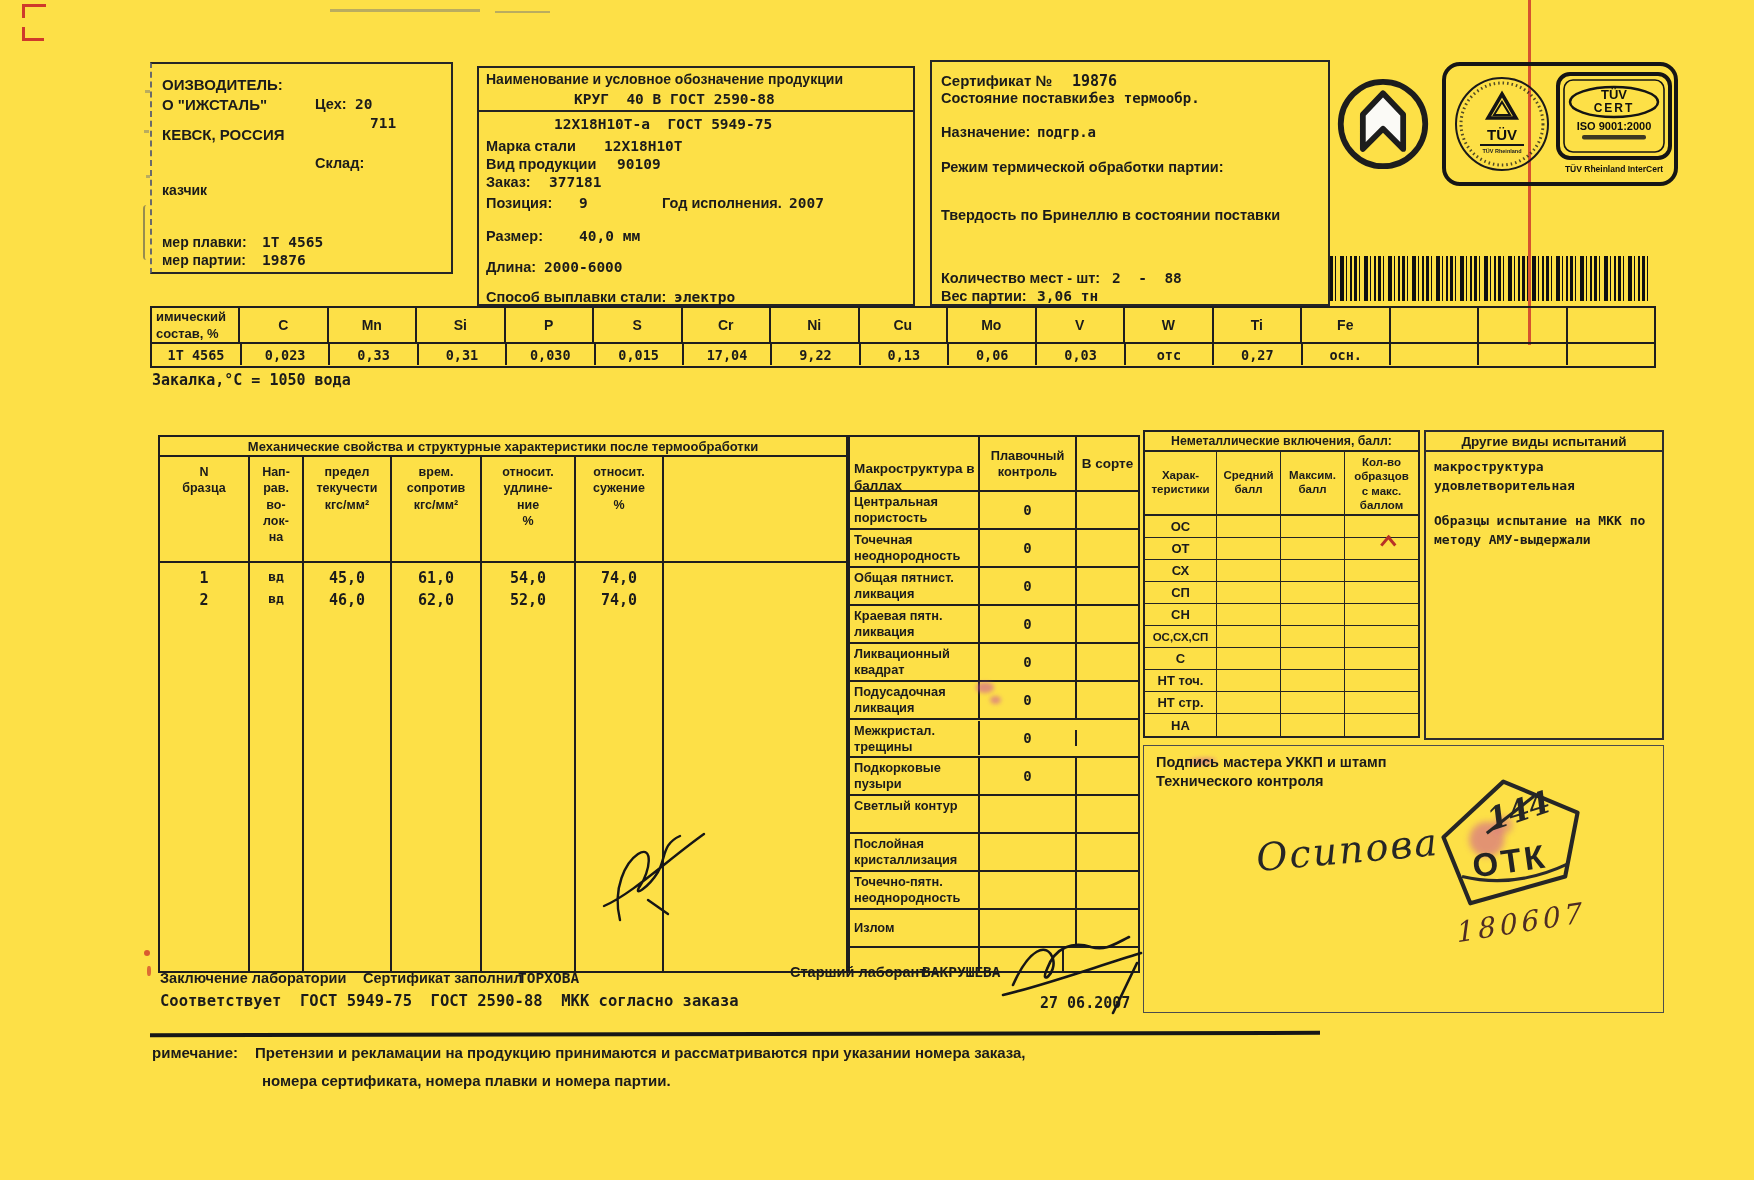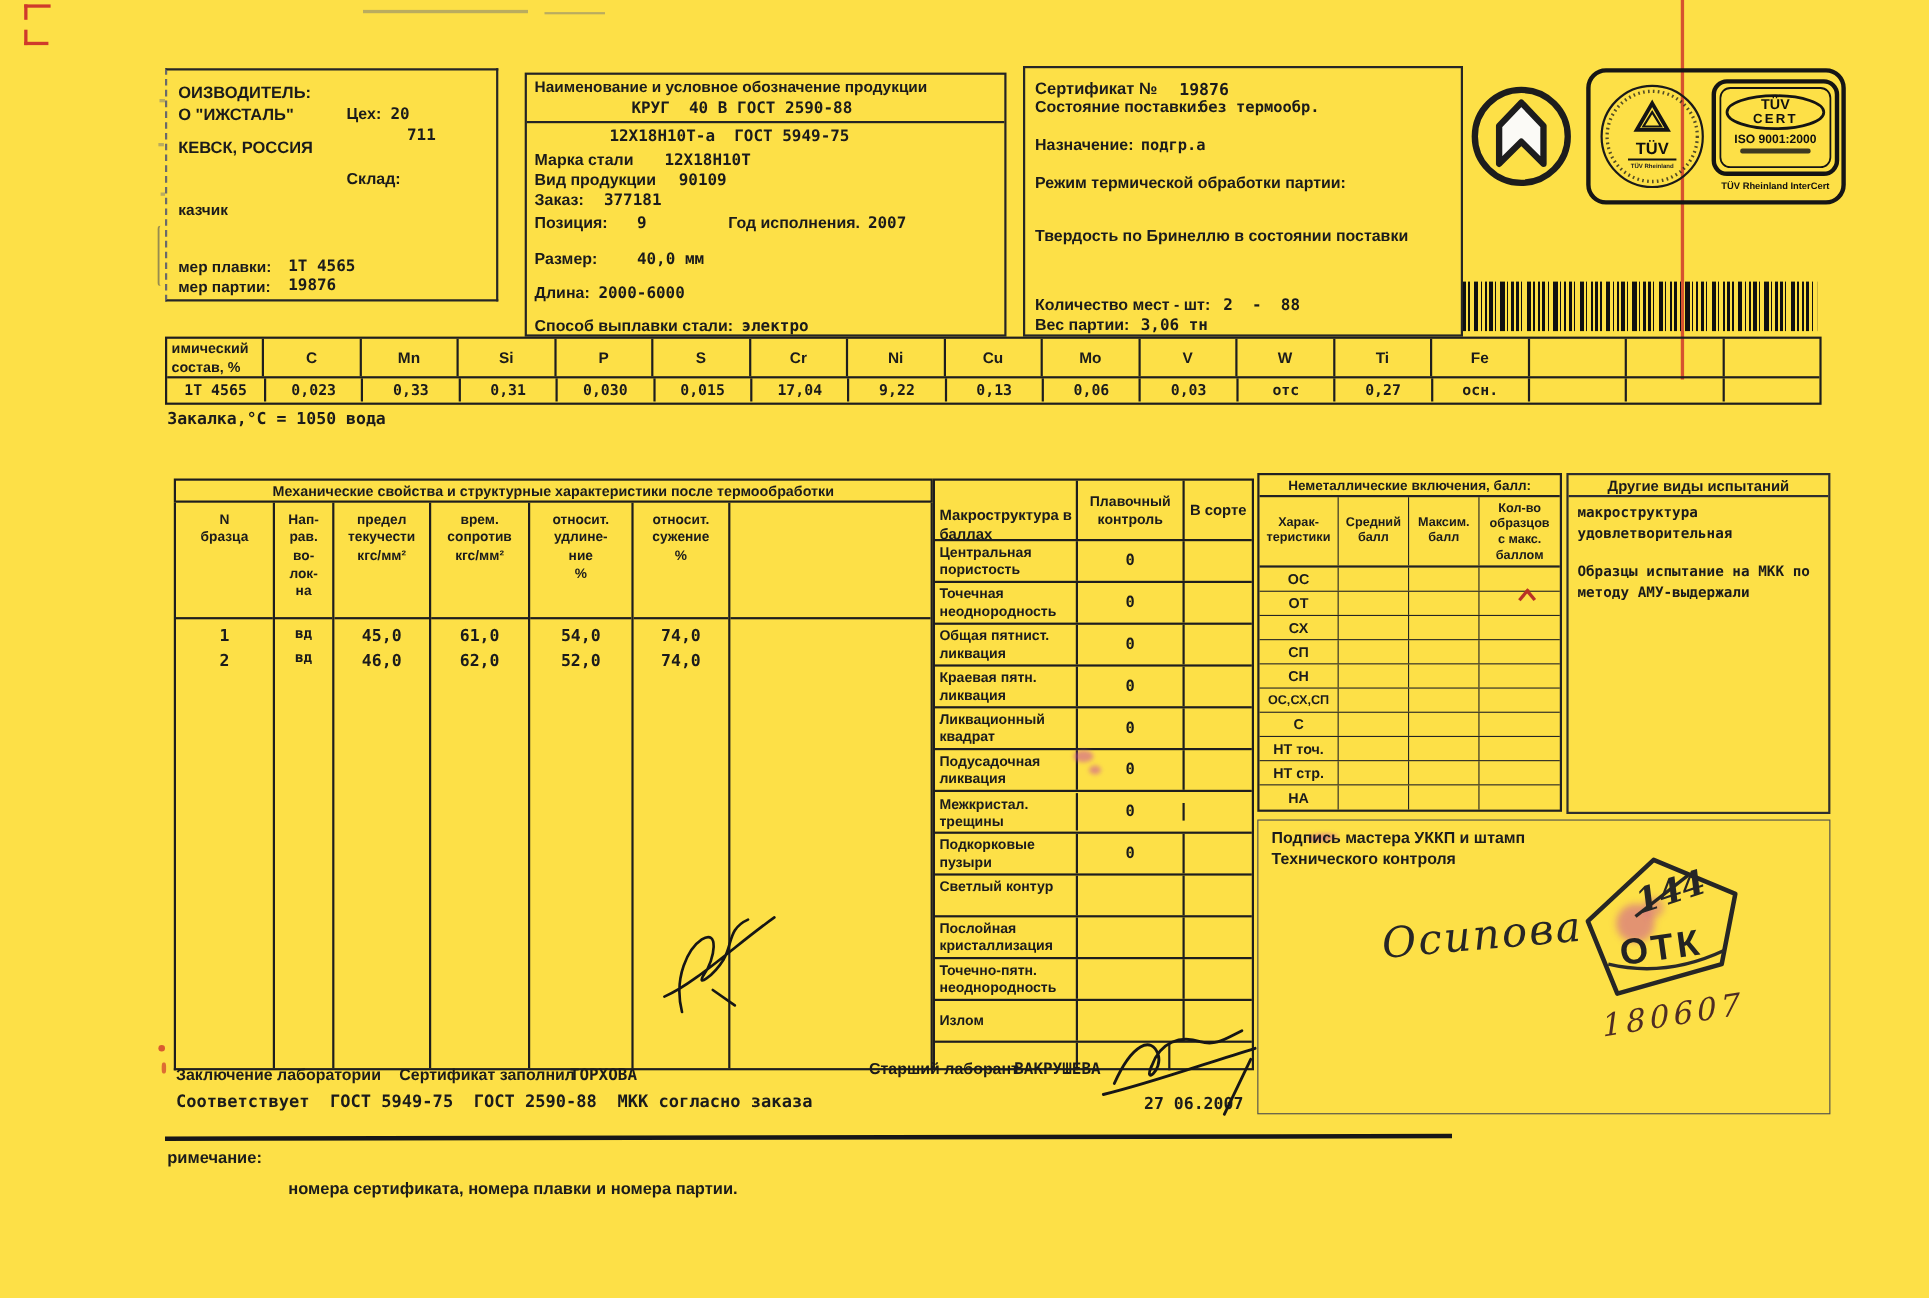--- a/index.html
+++ b/index.html
@@ -457,15 +457,16 @@
       <path d="M18,60 C34,24 52,16 58,34 C62,48 44,62 52,44 C60,22 78,16 96,22 C110,26 118,20 134,12 M8,70 C50,60 100,42 146,28 M118,88 L142,38" fill="none" stroke="#161616" stroke-width="2.6" stroke-linecap="round"></path>
     </svg>
   </div>
 
   <div class="redmark" style="left:144px;top:950px;width:6px;height:6px;border-radius:50%;opacity:.8;"></div>
   <div class="redmark" style="left:147px;top:966px;width:4px;height:10px;border-radius:40%;opacity:.7;"></div>
 
   <div class="abs" style="left:150px;top:1032px;width:1170px;height:3.5px;background:#171717;transform:rotate(-0.12deg);"></div>
 
   <span class="t b" style="left:152px;top:1044px;font-size:15px;">римечание:</span>
+  <span class="t b" style="left:255px;top:1044px;font-size:15px;">Претензии и рекламации на продукцию принимаются и рассматриваются при указании номера заказа,</span>
   <span class="t b" style="left:262px;top:1072px;font-size:15px;">номера сертификата, номера плавки и номера партии.</span>
 
 </div>
 
 </body></html>

